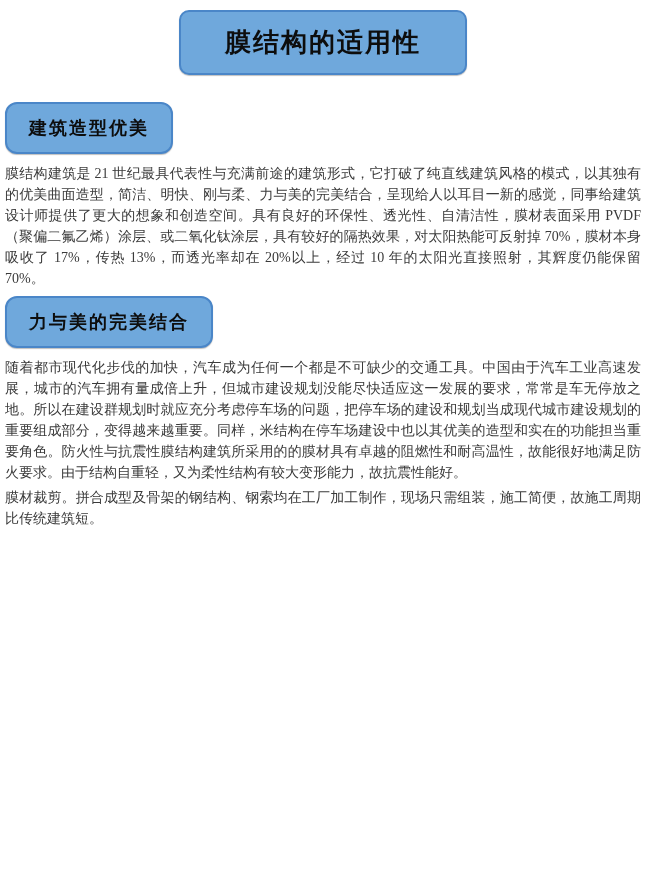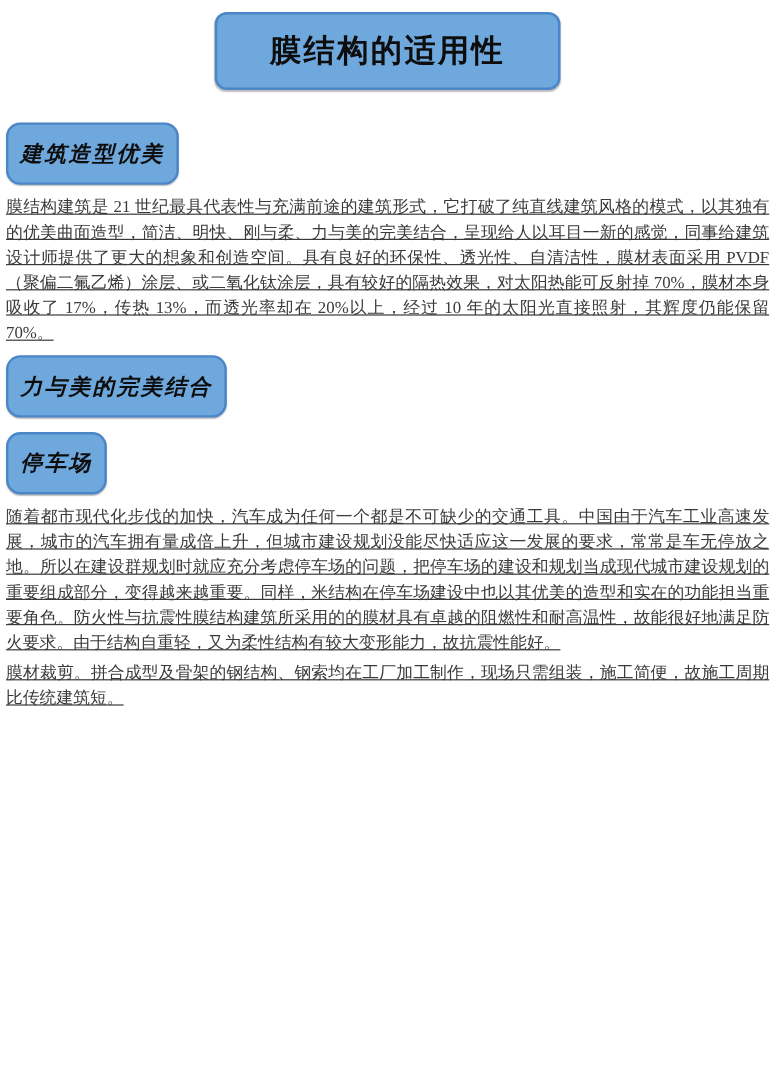--- a/index.html
+++ b/index.html
@@ -32,36 +32,34 @@
     font-weight: bold;
     letter-spacing: 2px;
     color: #0d0d0d;
     box-shadow: 0 1px 1px rgba(0,0,0,0.25);
   }
   .section-box {
     display: inline-block;
     background: var(--box_fill, #6FA8DC);
     border: 2px solid var(--box_border, #4A86C8);
     border-radius: 12px;
-    padding: 12px 10px;
+    padding: 12px 22px;
     margin: 3px 0 9px 0;
     font-size: 18px;
     font-weight: bold;
     letter-spacing: 2px;
     color: #0d0d0d;
     box-shadow: 0 1px 1px rgba(0,0,0,0.25);
-    font-style: italic;
   }
   .para {
     margin: 0 0 4px 0;
     font-size: 14px;
     line-height: 21px;
     text-align: justify;
     color: #3a3a3a;
-    text-decoration: underline;
   }
   .section { margin: 0; }
 </style>
 </head>
 <body>
 
 <div class="page">
 
   <div class="title-box">
     <span>膜结构的适用性</span>
@@ -77,23 +75,20 @@
   <div class="section">
   </div>
 
   <div class="section">
     <div class="section-box">
       <span>力与美的完美结合</span>
     </div>
   </div>
 
   <div class="section">
-    <div class="section-box">
-      <span>停车场</span>
-    </div>
     <p class="para">随着都市现代化步伐的加快，汽车成为任何一个都是不可缺少的交通工具。中国由于汽车工业高速发展，城市的汽车拥有量成倍上升，但城市建设规划没能尽快适应这一发展的要求，常常是车无停放之地。所以在建设群规划时就应充分考虑停车场的问题，把停车场的建设和规划当成现代城市建设规划的重要组成部分，变得越来越重要。同样，米结构在停车场建设中也以其优美的造型和实在的功能担当重要角色。防火性与抗震性膜结构建筑所采用的的膜材具有卓越的阻燃性和耐高温性，故能很好地满足防火要求。由于结构自重轻，又为柔性结构有较大变形能力，故抗震性能好。</p>
   </div>
 
   <div class="section">
     <p class="para">膜材裁剪。拼合成型及骨架的钢结构、钢索均在工厂加工制作，现场只需组装，施工简便，故施工周期比传统建筑短。</p>
   </div>
 
 </div>
 
 </body></html>

